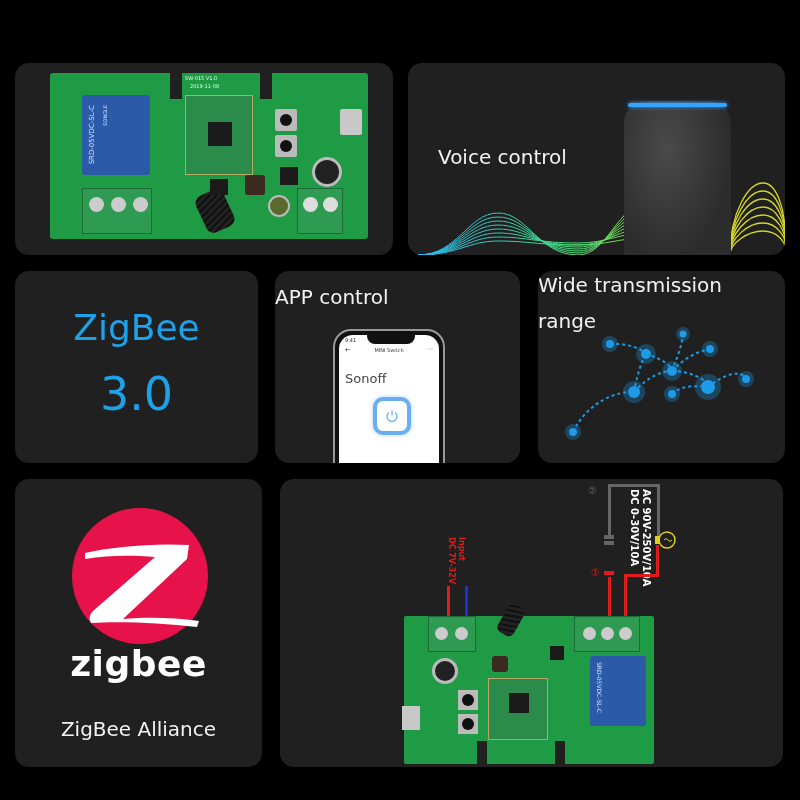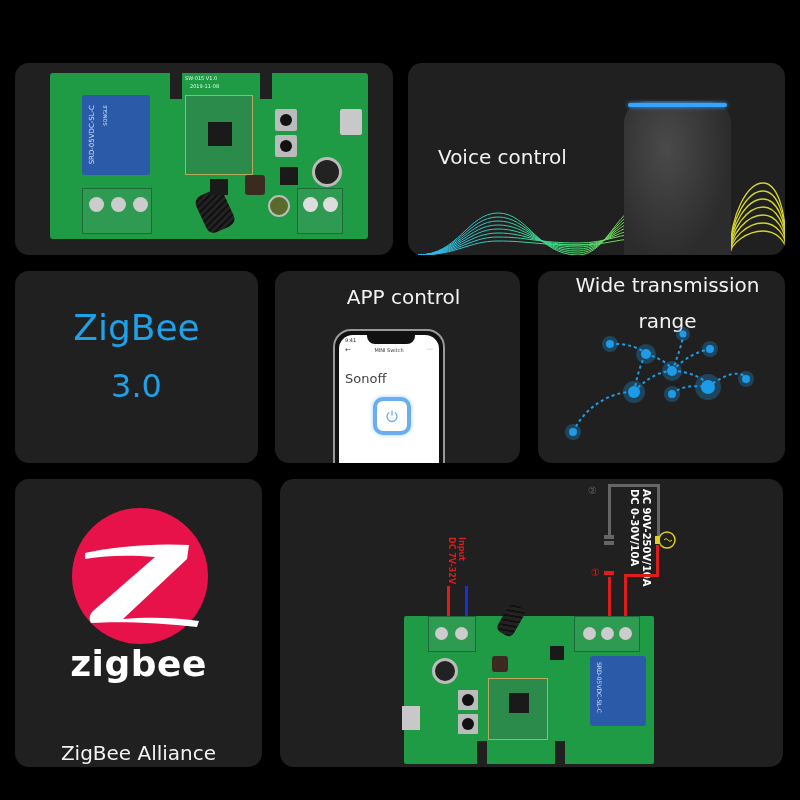--- a/index.html
+++ b/index.html
@@ -1,21 +1,21 @@
 <!DOCTYPE html>
 <html><head>
   <meta charset="utf-8">
   <style>
     * { box-sizing: border-box; margin: 0; padding: 0; }
     html, body { width: 800px; height: 800px; background: #000; overflow: hidden; }
     body { position: relative; font-family: "DejaVu Sans", "Liberation Sans", sans-serif; color: #fff; }
     .panel { position: absolute; background: #202020; border-radius: 14px; overflow: hidden; }
     .abs { position: absolute; }
     .pcb { background: #1f9a45; }
-    .title { position: absolute; left: 0; right: 0; text-align: center; color: #f2f2f2; font-size: 20px; line-height: 24px; padding-left: 12px; }
+    .title { position: absolute; left: 0; right: 0; text-align: left; color: #f2f2f2; font-size: 20px; line-height: 24px; }
     .blue-text { color: #1da1e8; text-align: center; position: absolute; left: 0; right: 0; }
   </style>
 </head>
 <body>
 
 <div class="panel" style="left:15px;top:63px;width:378px;height:192px;">
   <div class="abs pcb" style="left:35px;top:10px;width:318px;height:166px;border-radius:3px;">
 
     <div class="abs" style="left:120px;top:-2px;width:12px;height:28px;background:#202020;"></div>
     <div class="abs" style="left:210px;top:-2px;width:12px;height:28px;background:#202020;"></div>
@@ -92,21 +92,21 @@
   </svg>
 
   <div class="abs" style="left:216px;top:38px;width:107px;height:160px;background:radial-gradient(ellipse at 40% 30%,#4a4a4a,#2c2c2c 70%);border-radius:22px 22px 0 0;">
     <div style="position:absolute;left:4px;right:4px;top:2px;height:4px;background:#36a3ff;border-radius:4px;box-shadow:0 0 4px #36a3ff;"></div>
   </div>
   <div class="abs" style="left:30px;top:82px;font-size:20px;color:#f2f2f2;text-align:center;">Voice control</div>
 </div>
 
 <div class="panel" style="left:15px;top:271px;width:243px;height:192px;">
   <div class="blue-text" style="top:36px;font-size:36px;">ZigBee</div>
-  <div class="blue-text" style="top:96px;font-size:32px;">3.0</div>
+  <div class="blue-text" style="top:96px;font-size:46px;">3.0</div>
 </div>
 
 <div class="panel" style="left:275px;top:271px;width:245px;height:192px;">
   <div class="title" style="top:14px;">APP control</div>
 
   <div class="abs" style="left:58px;top:58px;width:112px;height:150px;background:#111;border:2px solid #999;border-radius:18px;">
     <div class="abs" style="left:4px;top:4px;right:4px;bottom:0;background:#fff;border-radius:14px 14px 0 0;">
       <div class="abs" style="left:28px;top:-1px;width:48px;height:10px;background:#111;border-radius:0 0 8px 8px;"></div>
       <div class="abs" style="left:6px;top:2px;font-size:5px;color:#222;">9:41</div>
       <div class="abs" style="left:6px;top:11px;font-size:7px;color:#333;">←</div>
@@ -163,21 +163,21 @@
     </g>
   </svg>
 </div>
 
 <div class="panel" style="left:15px;top:479px;width:247px;height:288px;">
   <svg class="abs" style="left:56px;top:28px;" width="138" height="138" viewBox="0 0 138 138">
     <circle cx="69" cy="69" r="68" fill="#e8124a"></circle>
     <path d="M14 46 C40 40 80 36 118 38 L116 52 L52 112 C75 110 100 110 128 114 L126 120 C90 116 50 114 20 116 C18 112 18 108 22 104 L84 50 C60 48 38 48 14 52 Z" fill="#fff"></path>
   </svg>
   <div class="abs" style="left:0;right:0;top:164px;text-align:center;font-size:36px;font-weight:bold;color:#fff;letter-spacing:0.5px;">zigbee</div>
-  <div class="abs" style="left:0;right:0;top:238px;text-align:center;font-size:20px;color:#f2f2f2;margin-top:24px;">ZigBee Alliance</div>
+  <div class="abs" style="left:0;right:0;top:238px;text-align:center;font-size:20px;color:#f2f2f2;">ZigBee Alliance</div>
 </div>
 
 <div class="panel" style="left:280px;top:479px;width:503px;height:288px;">
 
   <div class="abs" style="left:328px;top:5px;width:52px;height:55px;border:3px solid #666;border-bottom:none;"></div>
   <div class="abs" style="left:324px;top:56px;width:10px;height:4px;background:#666;"></div>
   <div class="abs" style="left:324px;top:62px;width:10px;height:4px;background:#666;"></div>
   <div class="abs" style="left:308px;top:6px;font-size:10px;color:#666;">②</div>
 
   <div class="abs" style="left:348px;top:10px;writing-mode:vertical-rl;font-size:10px;font-weight:bold;color:#fff;line-height:12px;">

